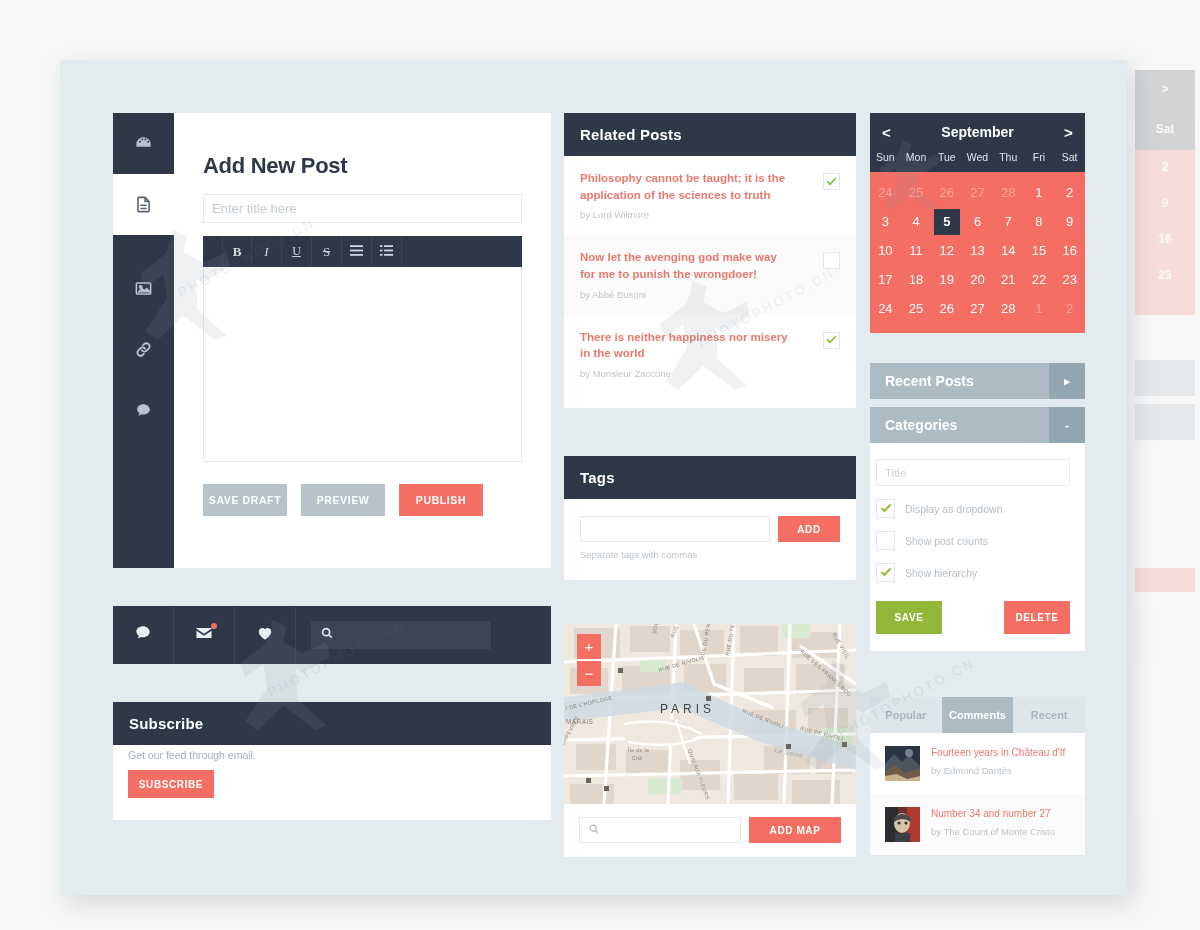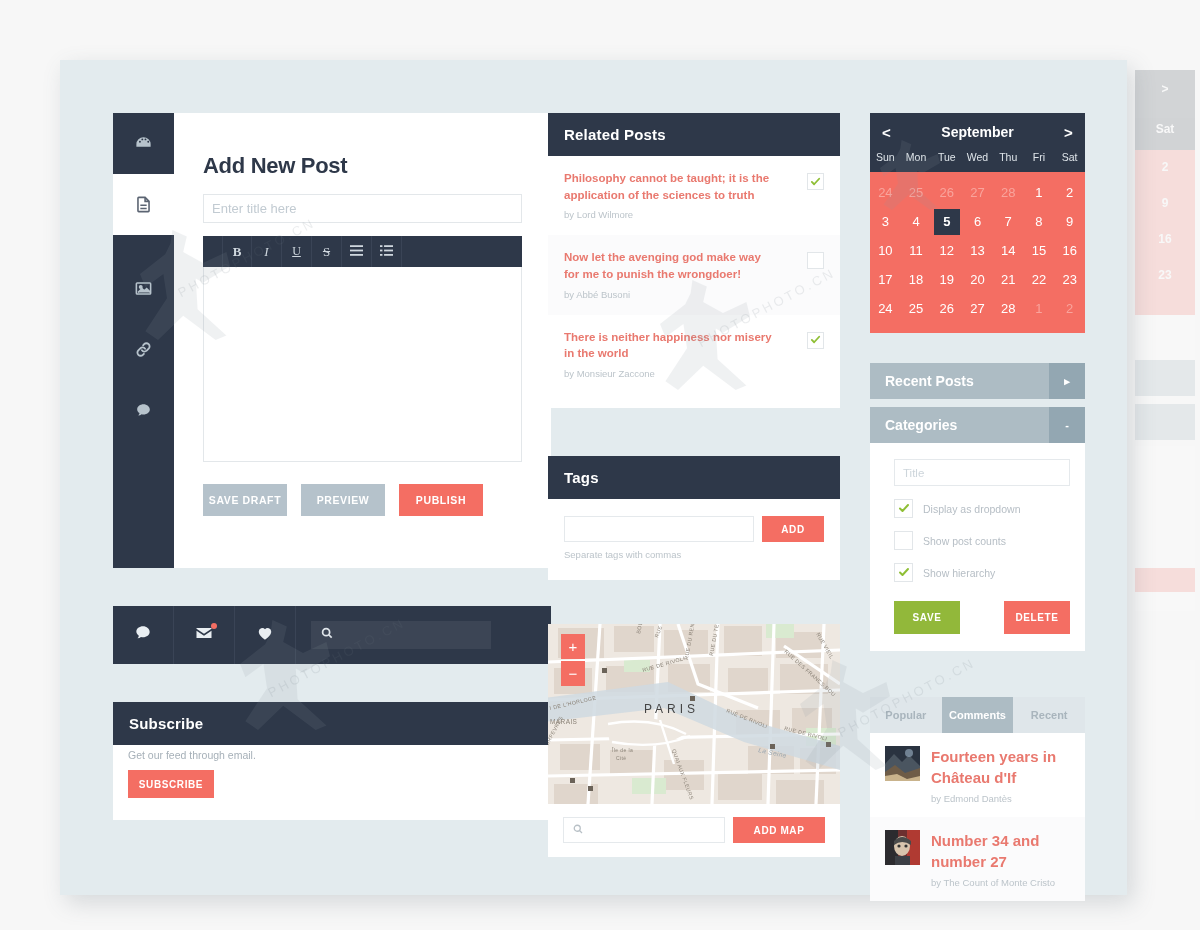--- a/index.html
+++ b/index.html
@@ -194,21 +194,21 @@
   .acc { margin-top: 30px; }
   .acc-head {
     background: #adbcc4; color: #fff; display: flex; align-items: center;
     height: 36px; font-size: 14px; font-weight: bold;
   }
   .acc-head span.t { flex: 1; padding-left: 15px; }
   .acc-toggle {
     width: 36px; height: 36px; background: #93a7b2;
     display:flex; align-items:center; justify-content:center; font-size: 11px;
   }
-  .acc-body { background: #fff; padding: 16px 15px 17px 24px; }
+  .acc-body { background: #fff; padding: 16px 15px 17px 6px; }
   .acc-input {
     width: 100%; height: 27px; border: 1px solid #e5e9ec; padding: 0 8px;
     font-size: 11.5px; color: #c4ccd2; font-family: "Liberation Sans", sans-serif;
   }
   .acc-input::placeholder { color: #cdd5db; }
   .cbrow { display: flex; align-items: center; margin-top: 13px; }
   .cbox {
     width: 19px; height: 19px; border: 1px solid #e2e6e9; background: #fff;
     display: flex; align-items: center; justify-content: center; margin-right: 10px;
   }
@@ -221,21 +221,21 @@
   .tabcard { margin-top: 46px; background: #fff; }
   .tabbar { display: flex; background: #dfe6ea; }
   .tab {
     flex: 1; text-align: center; padding: 12px 0; font-size: 11px;
     color: #a9b5bd; font-weight: bold;
   }
   .tab.active { background: #adbcc4; color: #fff; }
   .tp-item { display: flex; padding: 13px 15px; align-items: flex-start; }
   .tp-item.alt { background: #fbfbfc; }
   .tp-thumb { width: 35px; height: 35px; flex: 0 0 35px; margin-right: 11px; overflow:hidden; }
-  .tp-title { font-size: 15px; font-weight: bold; color: #e9796f; line-height: 1.4; }
+  .tp-title { font-size: 10px; font-weight: normal; color: #e9796f; line-height: 1.4; }
   .tp-author { font-size: 9.5px; color: #bcc4ca; margin-top: 5px; }
 
   
   .wm { position: absolute; pointer-events: none; opacity: .13; }
   .wm-txt {
     font-size: 13px; color: #6b7780; letter-spacing: 3px;
     transform: rotate(-28deg); white-space: nowrap; font-family: "Liberation Sans", sans-serif;
   }
   .wm-fig {
     width: 90px; height: 110px; background: #8c98a0;
@@ -399,21 +399,21 @@
         <div class="panel-head">Subscribe</div>
         <div class="sub-body">
           <div class="sub-hint">Get our feed through email.</div>
           <div class="sub-row">
             <button class="btn btn-coral sub-btn">SUBSCRIBE</button>
           </div>
         </div>
       </div>
     </div>
 
-    <div class="col2" style="left:488px; top:53px;">
+    <div class="col2" style="left:504px; top:53px;">
 
       <div class="panel">
         <div class="panel-head">Related Posts</div>
 
         <div class="rp-item">
           <div class="rp-title">Philosophy cannot be taught; it is the application of the sciences to truth</div>
           <div class="rp-author">by Lord Wilmore</div>
           <div class="rp-check">
             <span>
               <svg viewBox="0 0 24 24" fill="none" stroke="currentColor" stroke-width="4" stroke-linecap="round" stroke-linejoin="round">

